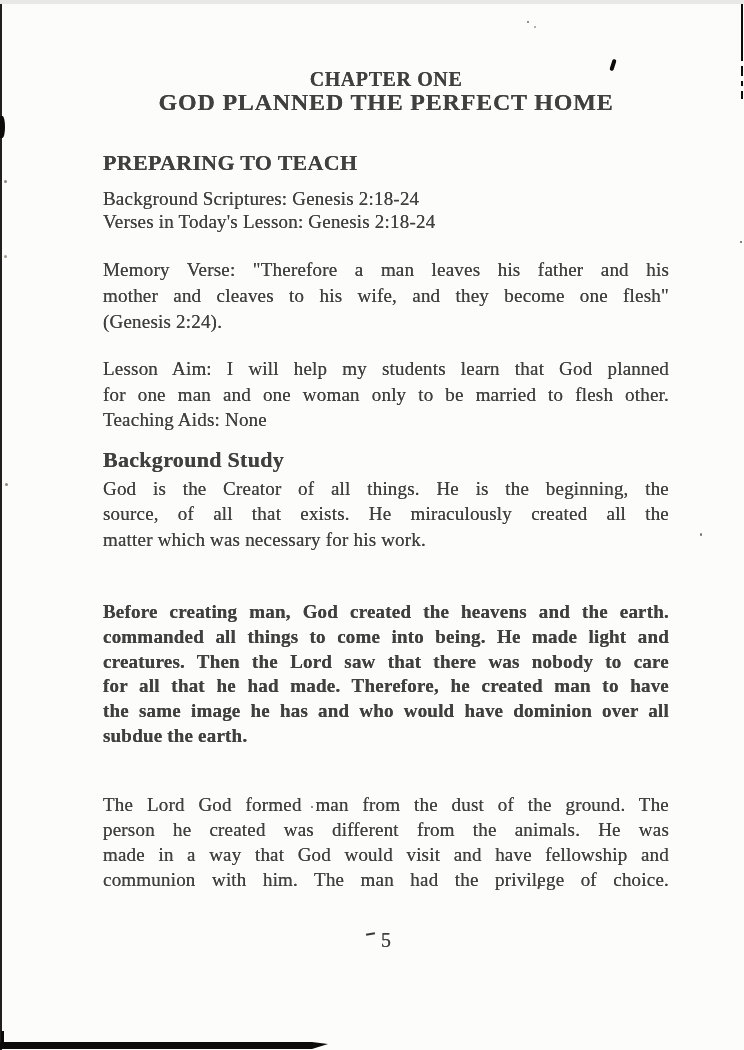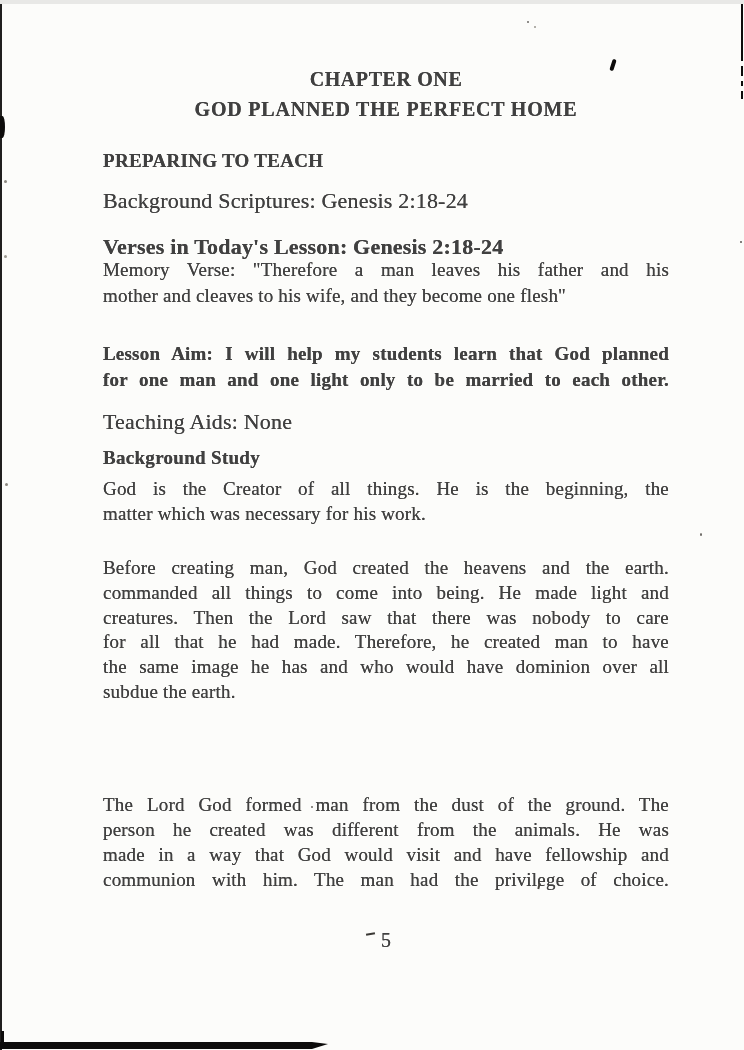--- a/index.html
+++ b/index.html
@@ -11,36 +11,36 @@
     font-family:"Liberation Serif","DejaVu Serif",serif;
     color:#404040;
     overflow:hidden;
     padding-left:24px;
   }
   .block{position:absolute;left:103px;width:566px;}
   .centered{text-align:center;}
   .bold{font-weight:bold;}
   .ink{text-shadow:0 0 .6px rgba(21,19,17,.75);}
   .chapter{top:64px;font-size:20px;letter-spacing:.6px;}
-  .title{top:94px;font-size:20px;letter-spacing:.8px;}
-  .h-sub{font-size:19px;letter-spacing:.3px;}
+  .title{top:85px;font-size:24px;letter-spacing:.8px;}
+  .h-sub{font-size:22px;letter-spacing:.3px;}
   .h-preparing{top:146px;}
-  .line{font-size:22px;letter-spacing:.2px;}
+  .line{font-size:19px;letter-spacing:.2px;}
   .l-scriptures{top:184px;}
-  .l-verses{top:230px;font-weight:bold;}
+  .l-verses{top:207px;}
   .l-teaching{top:405px;}
   .h-bgstudy{top:443px;}
   .para{font-size:19px;letter-spacing:.2px;}
   .para .tline{text-align:justify;text-align-last:justify;}
   .para .tline:last-child{text-align-last:left;}
   .para.full-last .tline:last-child{text-align-last:justify;}
   .p-memory{top:253px;line-height:26px;}
-  .p-aim{top:337px;line-height:25.5px;font-weight:bold;}
+  .p-aim{top:352px;line-height:25.5px;}
   .p-one{top:472px;line-height:25.3px;}
-  .p-two{top:552px;line-height:24.8px;}
+  .p-two{top:596px;line-height:24.8px;font-weight:bold;}
   .p-three{top:788px;line-height:25px;}
   .pagenum{top:925px;font-size:20px;}
   
   .art{position:absolute;background:#0d0c0b;}
   .a-left-line{left:0;top:0;width:2px;height:1050px;opacity:.92;}
   .a-left-blob{left:0;top:112px;width:5px;height:22px;border-radius:0 60% 60% 0;}
   .a-bottom-bar{left:0;top:1038px;width:312px;height:7px;}
   .a-bottom-taper{left:312px;top:1038px;width:0;height:0;background:transparent;
     border-left:16px solid #0d0c0b;border-top:2px solid transparent;border-bottom:5px solid transparent;}
   .a-bottom-tick{left:1px;top:1027px;width:3px;height:11px;}
@@ -68,30 +68,32 @@
 
   <div class="block centered bold ink chapter">CHAPTER ONE</div>
   <div class="block centered bold ink title">GOD PLANNED THE PERFECT HOME</div>
 
   <div class="block bold ink h-sub h-preparing">PREPARING TO TEACH</div>
   <div class="block ink line l-scriptures">Background Scriptures: Genesis 2:18-24</div>
   <div class="block ink line l-verses">Verses in Today's Lesson: Genesis 2:18-24</div>
   <div class="block ink para p-memory">
       <div class="tline">Memory Verse: "Therefore a man leaves his father and his</div>
       <div class="tline">mother and cleaves to his wife, and they become one flesh"</div>
+      <div class="tline">(Genesis 2:24).</div>
     </div>
   <div class="block ink para full-last p-aim">
       <div class="tline">Lesson Aim: I will help my students learn that God planned</div>
-      <div class="tline">for one man and one light only to be married to each other.</div>
+      <div class="tline">for one man and one woman only to be married to flesh other.</div>
     </div>
   <div class="block ink line l-teaching">Teaching Aids: None</div>
 
   <div class="block bold ink h-sub h-bgstudy">Background Study</div>
   <div class="block ink para p-one">
       <div class="tline">God is the Creator of all things. He is the beginning, the</div>
+      <div class="tline">source, of all that exists. He miraculously created all the</div>
       <div class="tline">matter which was necessary for his work.</div>
     </div>
   <div class="block ink para p-two">
       <div class="tline">Before creating man, God created the heavens and the earth.</div>
       <div class="tline">commanded all things to come into being. He made light and</div>
       <div class="tline">creatures. Then the Lord saw that there was nobody to care</div>
       <div class="tline">for all that he had made. Therefore, he  created man to have</div>
       <div class="tline">the same image he has and who would have dominion over all</div>
       <div class="tline">subdue the earth.</div>
     </div>

